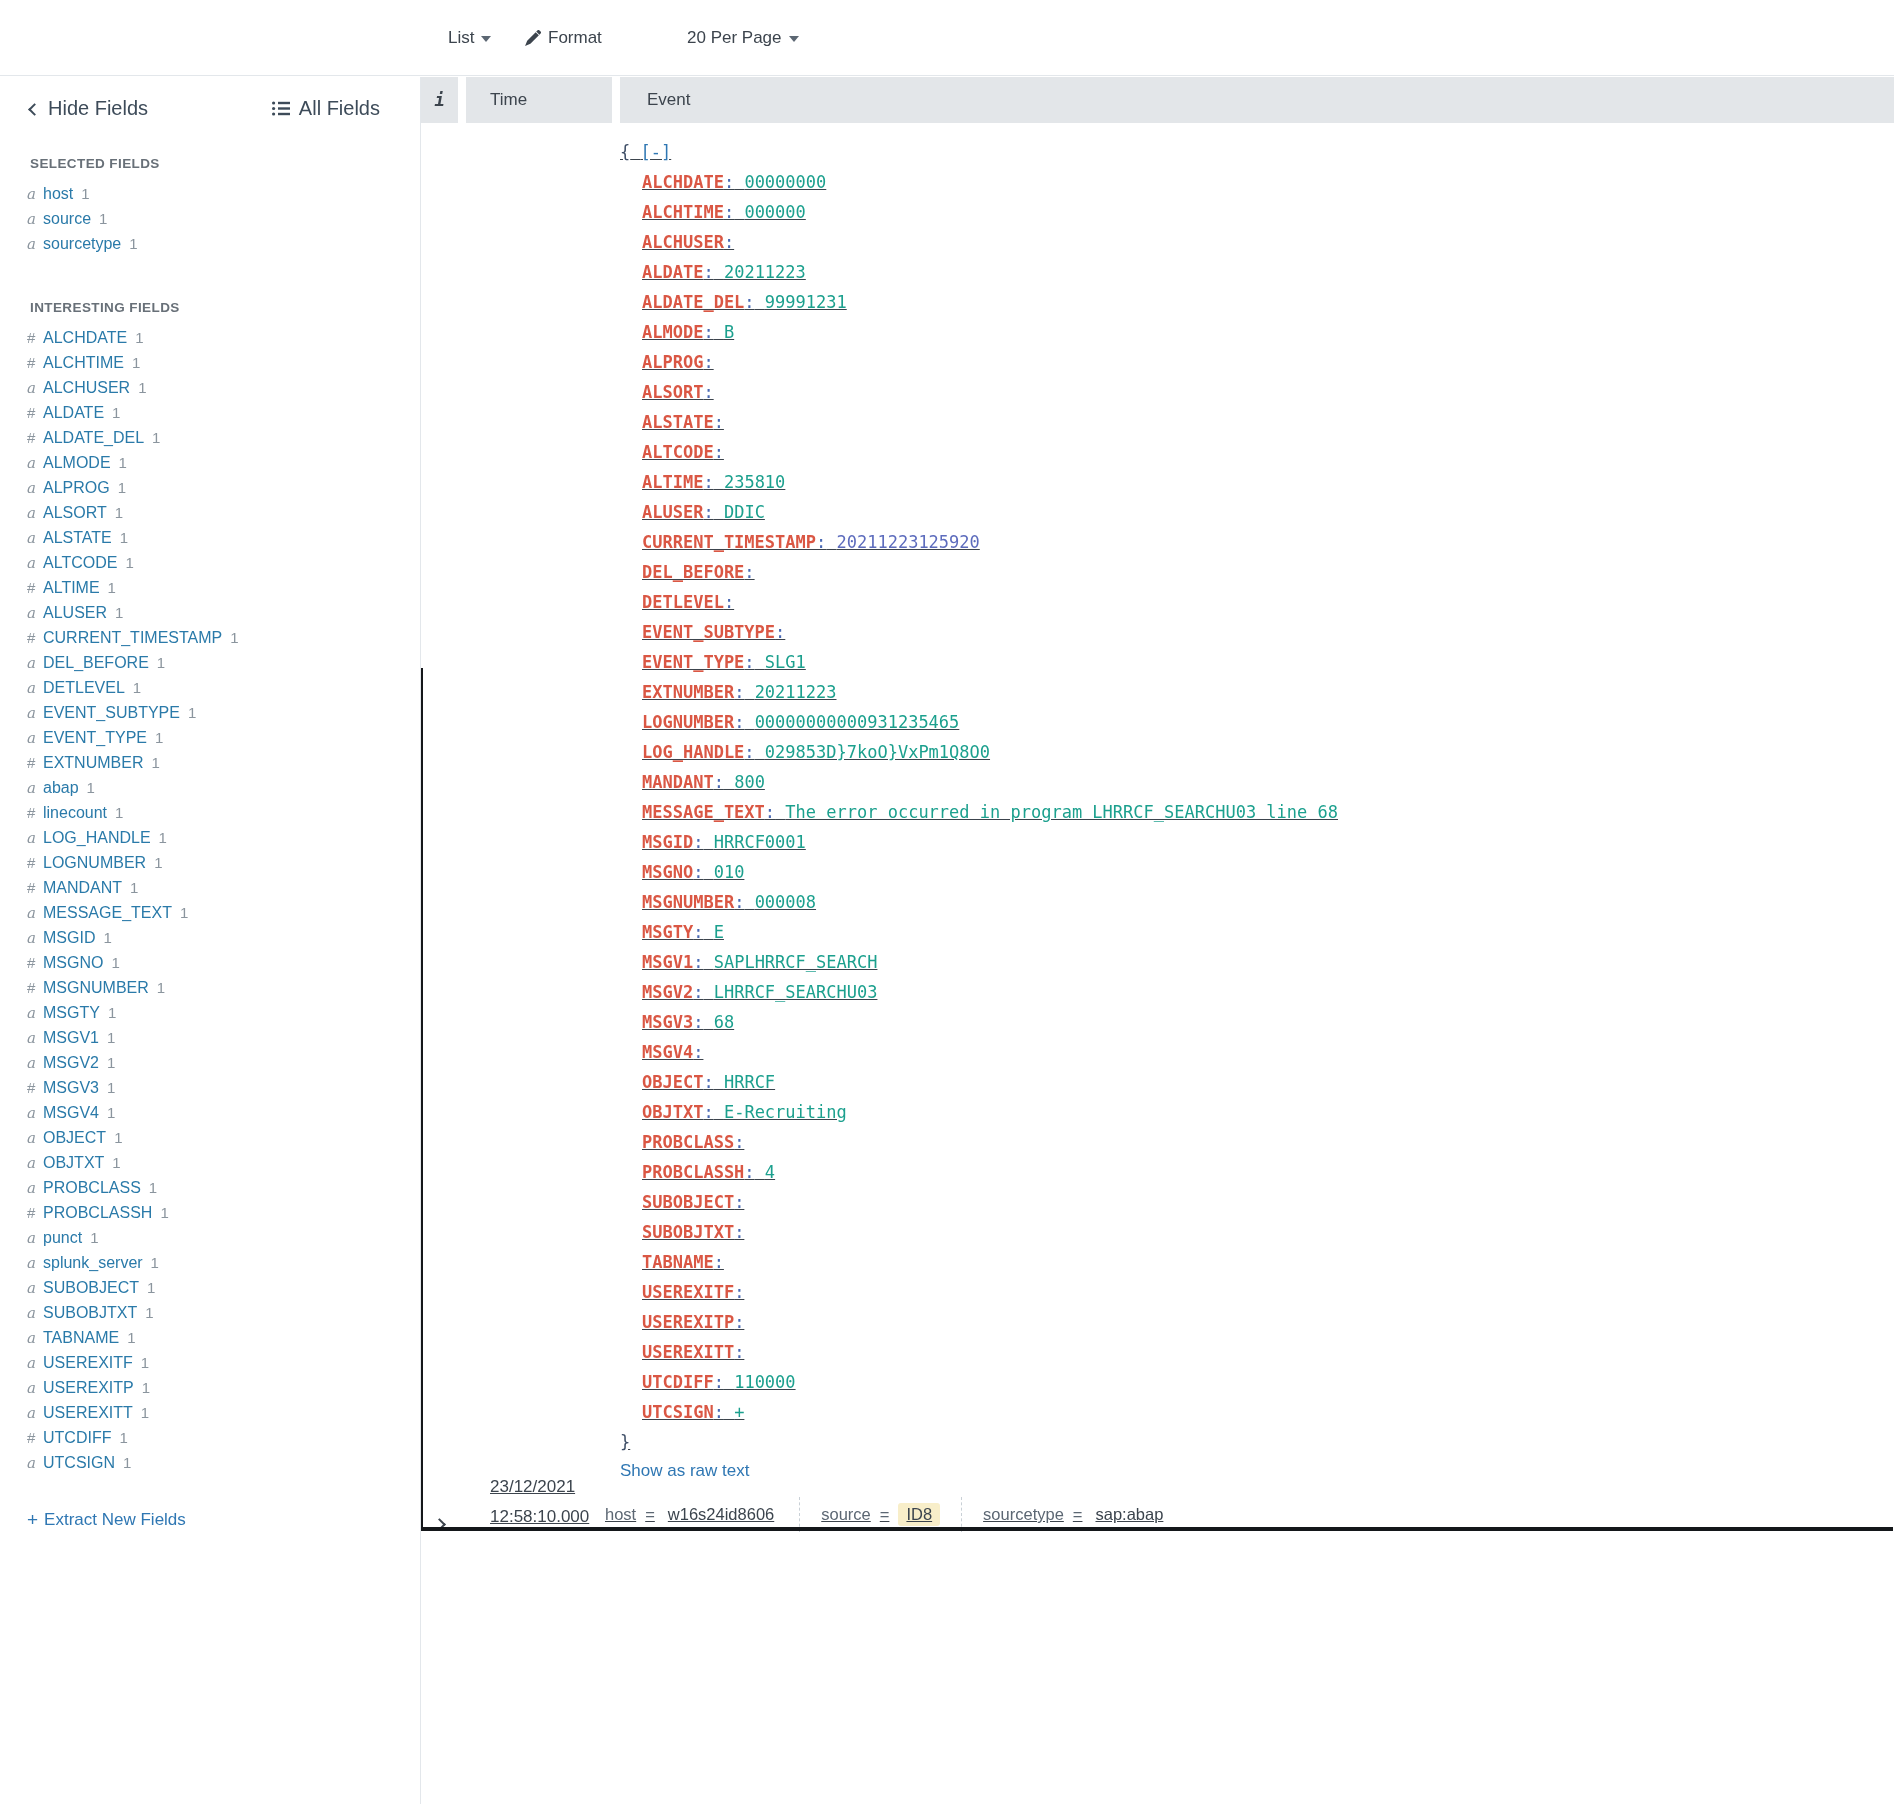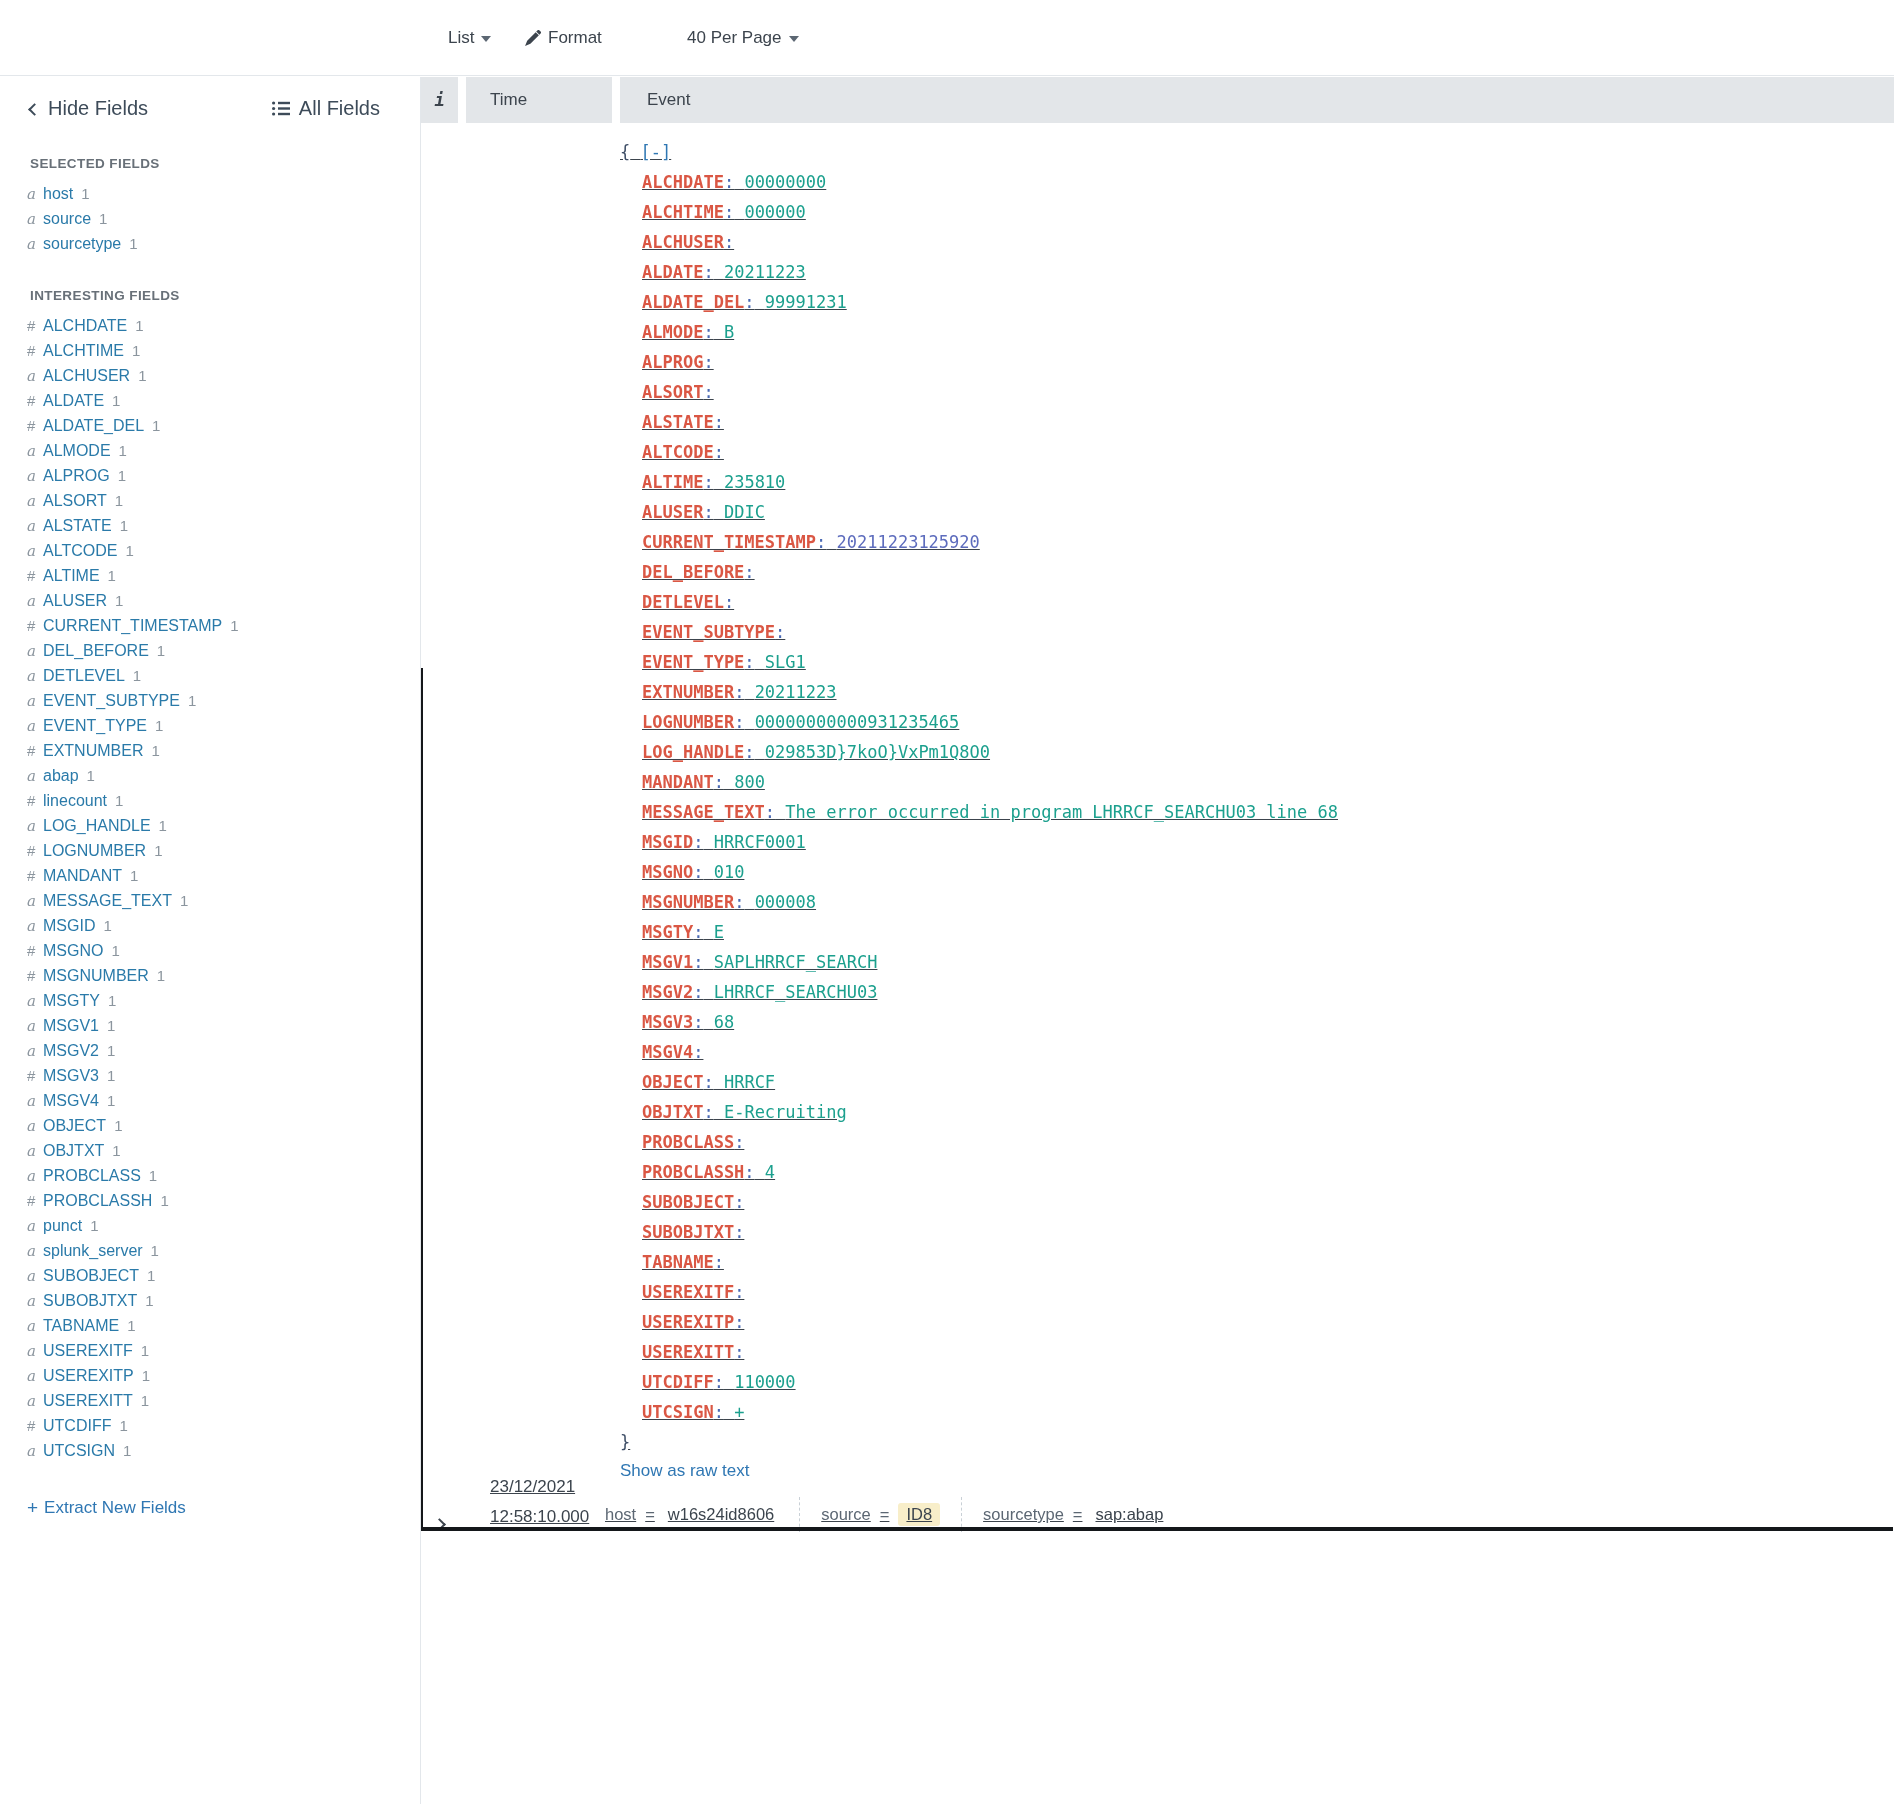--- a/index.html
+++ b/index.html
@@ -16,21 +16,21 @@
   .caret-down { width:0; height:0; border-left:5px solid transparent; border-right:5px solid transparent; border-top:6px solid #5c6773; display:inline-block; margin-top:2px; }
   .pencil-svg { width:17px; height:17px; display:block; }
 
   
   .sidebar { position:absolute; left:0; top:77px; width:421px; height:1727px; background:#fff; border-right:1px solid #e3e7eb; }
   .sb-head { display:flex; justify-content:space-between; align-items:center; padding:20px 40px 0 30px; }
   .sb-link { display:flex; align-items:center; gap:9px; font-size:20px; color:#3d4b59; cursor:pointer; background:none; border:none; font-family:inherit; }
   .chev-left { width:9px; height:9px; border-left:2px solid #3d4b59; border-bottom:2px solid #3d4b59; transform:rotate(45deg); display:inline-block; margin-top:1px; }
   .list-icon { width:18px; height:15px; display:block; }
   .sb-title { margin:36px 0 10px 30px; font-size:13.5px; font-weight:bold; letter-spacing:.4px; color:#687078; }
-  .sb-title.second { margin-top:32px; }
+  .sb-title.second { margin-top:44px; }
   .field-list { list-style:none; }
   .field-row { display:flex; align-items:baseline; padding-left:27px; height:25px; line-height:25px; cursor:pointer; }
   .f-prefix { width:16px; flex:0 0 16px; color:#8b959e; font-size:15px; font-family:"DejaVu Serif", serif; font-style:italic; }
   .f-prefix.hash { font-family:"Liberation Sans", sans-serif; font-style:normal; font-size:15px; }
   .f-name { color:#2a7aa9; font-size:16px; margin-right:8px; }
   .f-count { color:#8b959e; font-size:15px; }
   .extract-link { display:inline-flex; align-items:center; gap:6px; margin:34px 0 0 27px; font-size:17px; color:#2f77b3; cursor:pointer; background:none; border:none; font-family:inherit; }
   .plus-glyph { font-size:19px; color:#2f77b3; font-weight:normal; }
 
   
@@ -82,21 +82,21 @@
       <span>List</span>
       <span class="caret-down"></span>
     </button>
     <button class="tb-btn tb-format">
       <svg class="pencil-svg" viewBox="0 0 16 16">
         <path d="M1 15 L3 10 L11 2 L14 5 L6 13 Z M11.5 1.5 L14.5 4.5 L15.6 3.4 A1.4 1.4 0 0 0 15.6 1.4 L14.6 0.4 A1.4 1.4 0 0 0 12.6 0.4 Z" fill="#3c444d"></path>
       </svg>
       <span>Format</span>
     </button>
     <button class="tb-btn tb-perpage">
-      <span>40 Per Page</span>
+      <span>20 Per Page</span>
       <span class="caret-down"></span>
     </button>
   </div>
 
   <div class="sidebar">
     <div class="sb-head">
       <button class="sb-link">
         <span class="chev-left"></span>
         <span>Hide Fields</span>
       </button>

